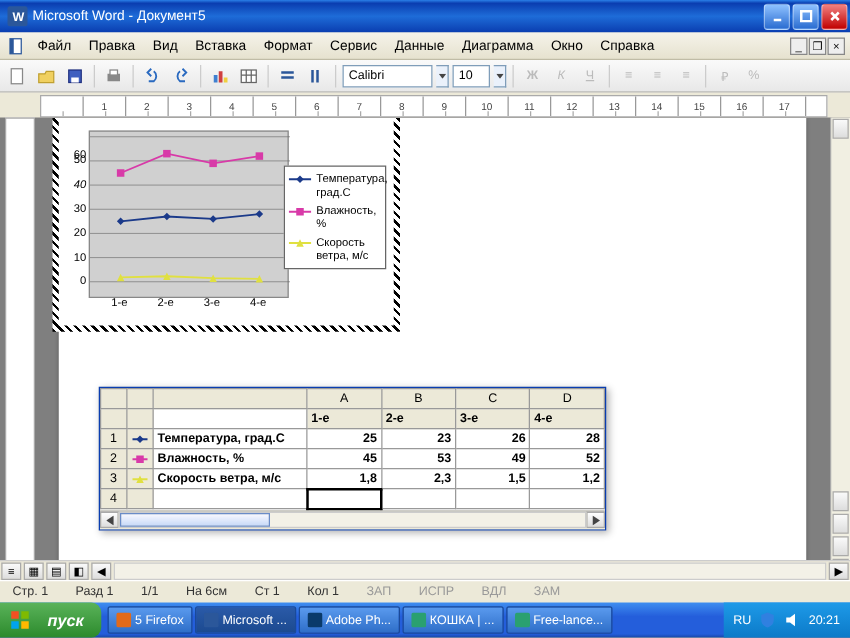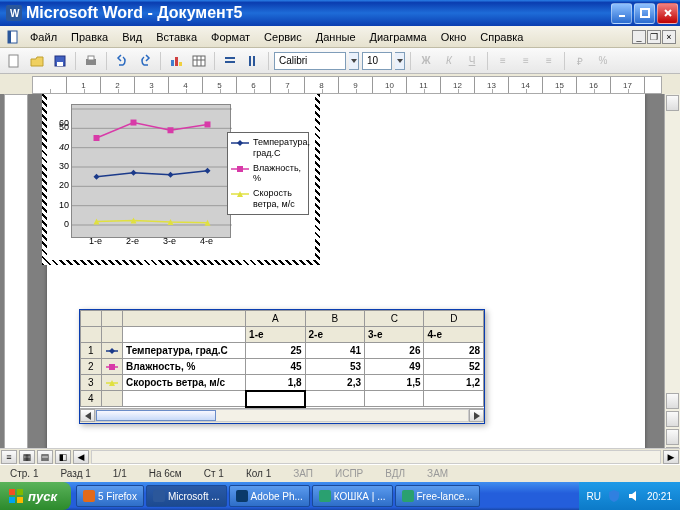--- a/index.html
+++ b/index.html
@@ -2,21 +2,21 @@
 <html><head>
 <meta charset="utf-8">
 <style>
 * { box-sizing: border-box; margin: 0; padding: 0; font-family: Tahoma, Arial, sans-serif; }
 body { width: 680px; height: 510px; background: #ece9d8; overflow: hidden; position: relative; }
 
 
 .titlebar { height: 26px; background: linear-gradient(to bottom, #2a80e8 0%, #0a3db0 10%, #1e6cd8 50%, #0a3db0 100%); display: flex; align-items: center; padding: 0 2px 0 6px; }
 .titlebar .app-icon { width: 16px; height: 16px; background: #2b579a; border-radius: 2px; display: flex; align-items: center; justify-content: center; margin-right: 4px; }
 .titlebar .app-icon svg { width: 12px; height: 12px; }
-.titlebar .title { color: #fff; font-size: 16px; font-weight: bold; flex: 1; }
+.titlebar .title { color: #fff; font-size: 11px; font-weight: normal; flex: 1; }
 .titlebar .winbtns { display: flex; gap: 2px; }
 .titlebar .winbtn { width: 21px; height: 21px; border-radius: 3px; border: 1px solid #fff6; display: flex; align-items: center; justify-content: center; }
 .titlebar .winbtn.red { background: linear-gradient(#f08080, #c00000); }
 .titlebar .winbtn.blue { background: linear-gradient(#8ec1ff, #2a6cd0); }
 .titlebar .winbtn svg { width: 10px; height: 10px; stroke: #fff; stroke-width: 2; fill: none; }
 
 
 .menubar { height: 22px; background: linear-gradient(#f5f3ea, #e6e2cf); display: flex; align-items: center; padding: 0 4px; border-bottom: 1px solid #c0bca6; font-size: 11px; gap: 2px; }
 .menubar .menuitem { padding: 2px 6px; cursor: default; }
 .menubar .qm { width: 14px; height: 14px; margin: 0 2px; }
@@ -81,21 +81,21 @@
 .vscroll .vb { height: 16px; background: linear-gradient(#fafafa,#ddd); border: 1px solid #aaa; margin: 1px; }
 
 
 .statusbar { position: absolute; left: 0; right: 0; bottom: 28px; height: 18px; background: #ece9d8; border-top: 1px solid #fff; font-size: 10px; display: flex; align-items: center; gap: 14px; padding: 0 6px; color: #333; }
 .statusbar .cell { padding: 0 4px; }
 .hscroll-row { position:absolute; left:0; right:0; bottom:46px; height:16px; background:#ece9d8; display:flex; align-items:center; font-size:9px; border-top:1px solid #ccc;}
 .hscroll-row .vb { width:16px; height:14px; background:linear-gradient(#fafafa,#ddd); border:1px solid #aaa; margin:0 1px; display:flex; align-items:center; justify-content:center;}
 
 
 .taskbar { position: absolute; left: 0; right: 0; bottom: 0; height: 28px; background: linear-gradient(#3f8ef0, #245edb 40%, #245edb 90%, #1847a8); display: flex; align-items: center; font-size: 10px; }
-.taskbar .start { height: 28px; padding: 0 14px 0 8px; background: linear-gradient(#5ab35a, #2c8a2c); color: #fff; font-weight: bold; font-style: italic; display: flex; align-items: center; font-size: 13px; border-radius: 0 8px 8px 0; gap: 4px;}
+.taskbar .start { height: 28px; padding: 0 14px 0 8px; background: linear-gradient(#5ab35a, #2c8a2c); color: #fff; font-weight: bold; font-style: italic; display: flex; align-items: center; font-size: 13px; border-radius: 0 8px 8px 0; gap: 14px;}
 .taskbar .task { height: 22px; margin: 0 1px; padding: 0 6px; background: linear-gradient(#5a9aee, #2e6ec8); color: #fff; display: flex; align-items: center; gap: 3px; border-radius: 2px; max-width: 90px; overflow: hidden; white-space: nowrap; text-overflow: ellipsis; border: 1px solid #1a4a9a;}
 .taskbar .task.active { background: linear-gradient(#2a5aa8, #1c4a90); }
 .taskbar .tray { margin-left: auto; height: 28px; background: linear-gradient(#1e9ae8, #0c7ac8); padding: 0 8px; display: flex; align-items: center; gap: 6px; color: #fff; }
 .taskbar .tray .ic { width: 14px; height: 14px; }
 
 svg { display: block; }
 </style>
 </head>
 <body>
 
@@ -378,21 +378,21 @@
                 <tr>
                   <th class="rowh">1</th>
                   <td class="marker-cell">
                     <svg width="14" height="10">
                       <line x1="1" y1="5" x2="13" y2="5" stroke="#1b3a8a" stroke-width="1.5"></line>
                       <path d="M7 2 L10 5 L7 8 L4 5 Z" fill="#1b3a8a"></path>
                     </svg>
                   </td>
                   <td class="namecell">Температура, град.С</td>
                   <td class="valcell">25</td>
-                  <td class="valcell">41</td>
+                  <td class="valcell">23</td>
                   <td class="valcell">26</td>
                   <td class="valcell">28</td>
                 </tr>
                 <tr>
                   <th class="rowh">2</th>
                   <td class="marker-cell">
                     <svg width="14" height="10">
                       <line x1="1" y1="5" x2="13" y2="5" stroke="#d83aa8" stroke-width="1.5"></line>
                       <rect x="4" y="2" width="6" height="6" fill="#d83aa8"></rect>
                     </svg>

